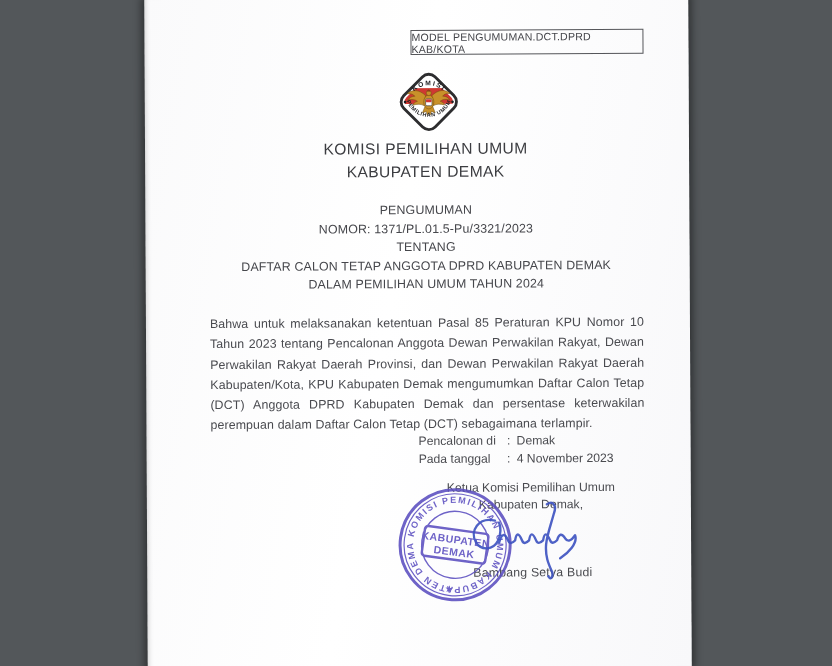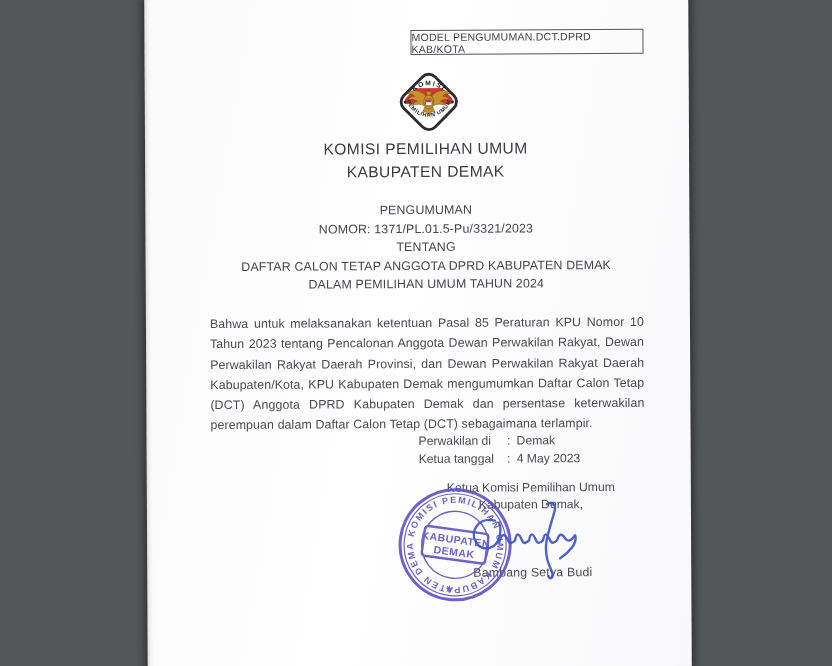--- a/index.html
+++ b/index.html
@@ -113,28 +113,28 @@
       <div>NOMOR: 1371/PL.01.5-Pu/3321/2023</div>
       <div>TENTANG</div>
       <div>DAFTAR CALON TETAP ANGGOTA DPRD KABUPATEN DEMAK</div>
       <div>DALAM PEMILIHAN UMUM TAHUN 2024</div>
     </div>
 
     <div class="body-par">Bahwa untuk melaksanakan ketentuan Pasal 85 Peraturan KPU Nomor 10 Tahun 2023 tentang Pencalonan Anggota Dewan Perwakilan Rakyat, Dewan Perwakilan Rakyat Daerah Provinsi, dan Dewan Perwakilan Rakyat Daerah Kabupaten/Kota, KPU Kabupaten Demak mengumumkan Daftar Calon Tetap (DCT) Anggota DPRD Kabupaten Demak dan persentase keterwakilan perempuan dalam Daftar Calon Tetap (DCT) sebagaimana terlampir.</div>
 
     <div class="issued">
       <div class="row">
-        <span class="lbl">Perwakilan di</span>
+        <span class="lbl">Pencalonan di</span>
         <span class="colon">:</span>
         <span>Demak</span>
       </div>
       <div class="row">
-        <span class="lbl">Ketua tanggal</span>
+        <span class="lbl">Pada tanggal</span>
         <span class="colon">:</span>
-        <span>4 May 2023</span>
+        <span>4 November 2023</span>
       </div>
     </div>
 
     <div class="signer">
       <div>Ketua Komisi Pemilihan Umum</div>
       <div>Kabupaten Demak,</div>
     </div>
 
     <svg class="stamp" viewBox="0 0 120 120" aria-hidden="true">
       <defs>

